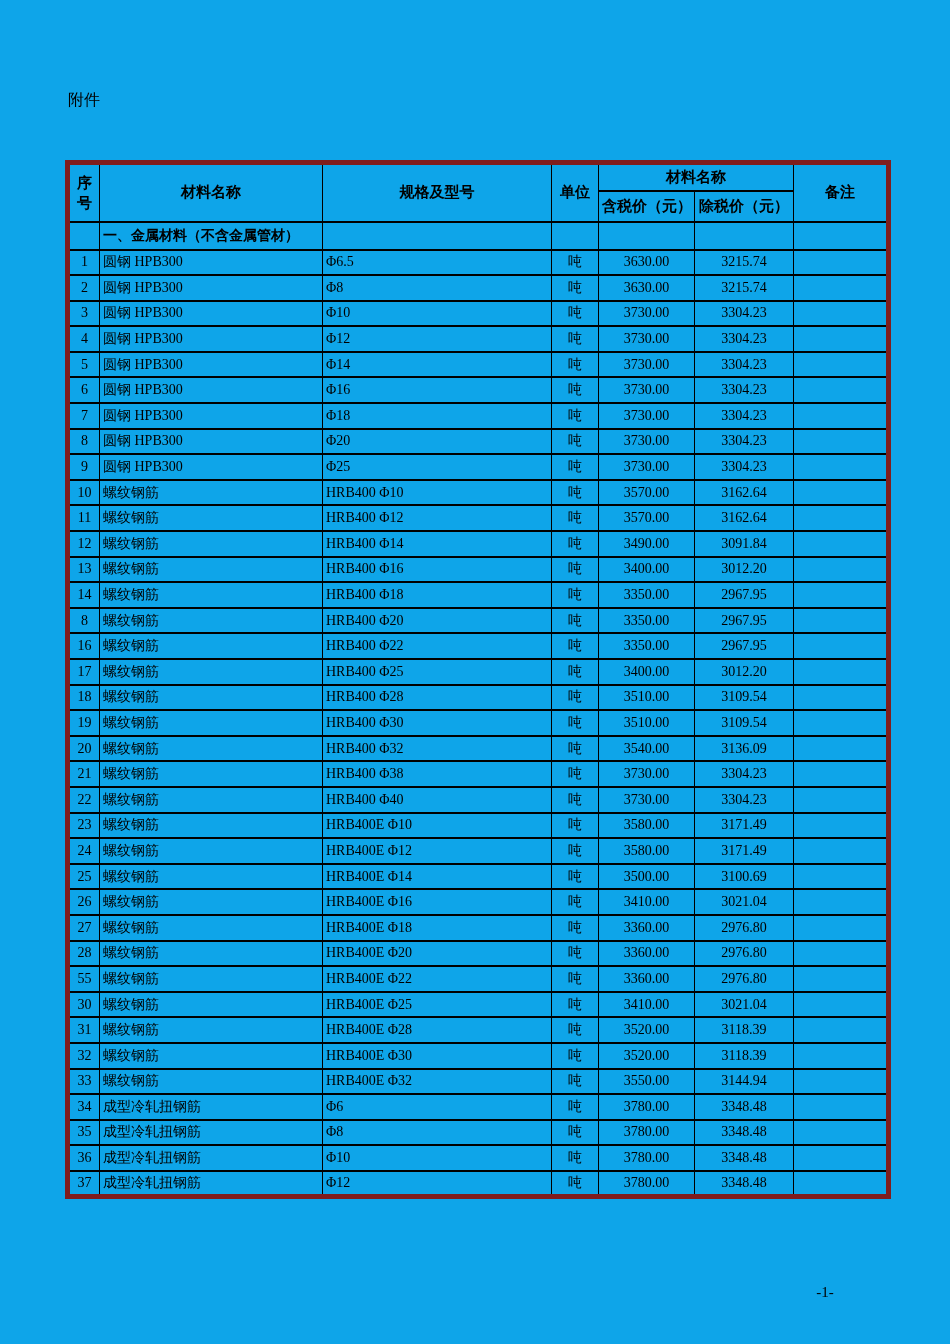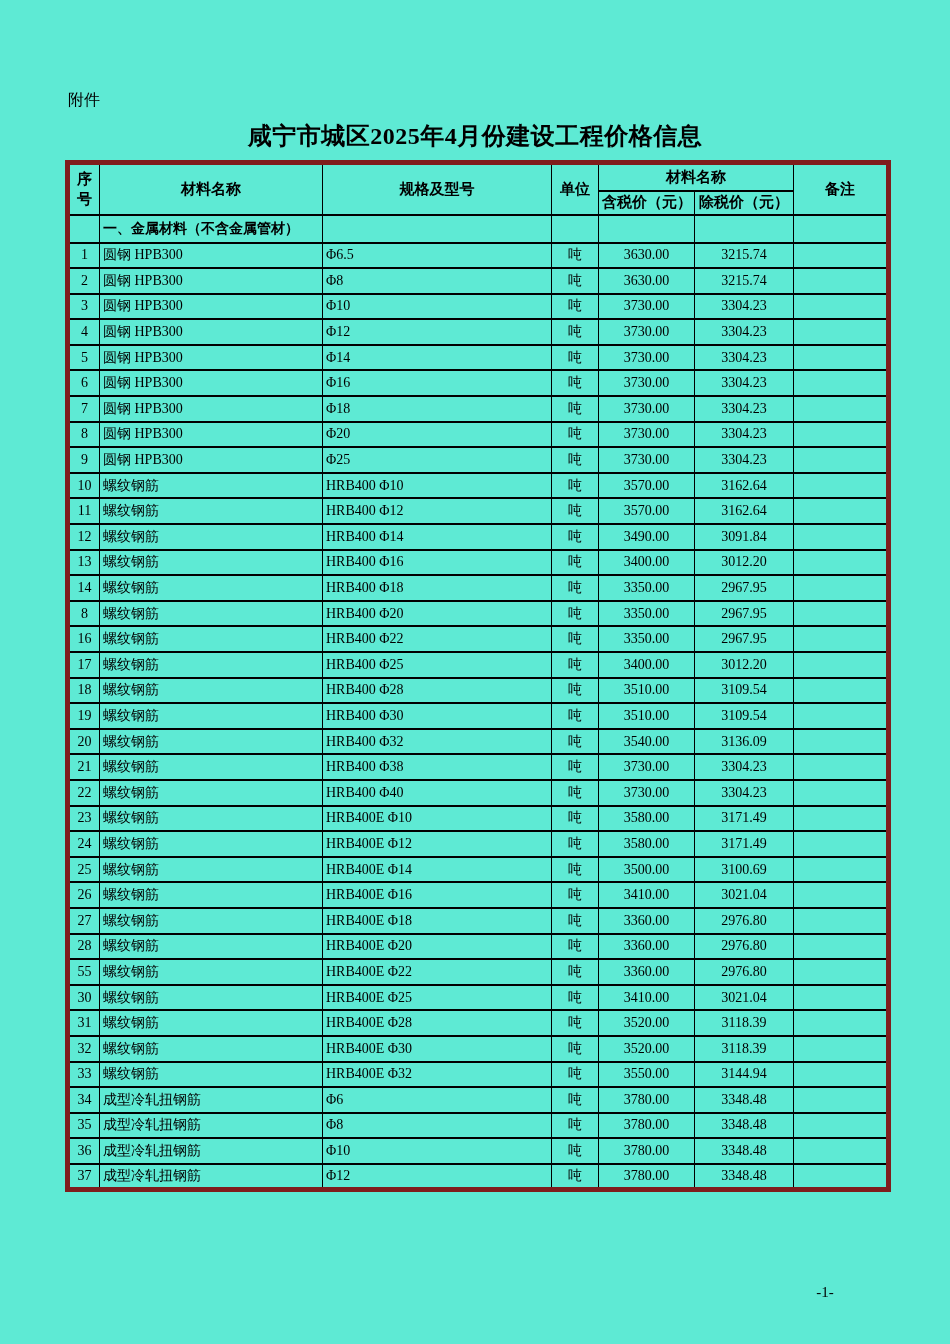--- a/index.html
+++ b/index.html
@@ -5,21 +5,21 @@
   * { margin: 0; padding: 0; box-sizing: border-box; }
   html, body { background: #ffffff; }
   body {
     font-family: "Liberation Serif", "DejaVu Serif", serif;
     color: #000000;
   }
   .page {
     position: relative;
     width: 950px;
     height: 1344px;
-    background: #5eead4;
+    background: #0ea5e9;
     overflow: hidden;
   }
   .attachment {
     position: absolute;
     left: 68px;
     top: 90px;
     font-size: 16px;
     font-family: "Liberation Sans", "DejaVu Sans", sans-serif;
     color: #000000;
   }
@@ -59,21 +59,21 @@
     vertical-align: middle;
     padding: 0 3px;
   }
   table.price-table thead th {
     font-weight: bold;
     text-align: center;
     font-family: "Liberation Sans", "DejaVu Sans", sans-serif;
     font-size: 15px;
   }
   tr.h-row1 th { height: 28px; }
-  tr.h-row2 th { height: 24px; font-size: 14px; }
+  tr.h-row2 th { height: 31px; font-size: 14px; }
   .seq-wrap {
     display: inline-block;
     width: 1.1em;
     line-height: 1.35;
     white-space: normal;
     text-align: center;
   }
   tr.section-row td {
     height: 28px;
     font-weight: bold;
@@ -92,21 +92,20 @@
     color: #000000;
   }
 </style>
 </head>
 <body>
 
 <div class="page">
 
   <div class="attachment">附件</div>
 
-  <div class="doc-title">咸宁市城区2025年4月份建设工程价格信息</div>
 
   <div class="price-table-wrap">
     <table class="price-table">
       <colgroup>
         <col style="width:32px">
         <col style="width:223px">
         <col style="width:229px">
         <col style="width:47px">
         <col style="width:96px">
         <col style="width:99px">

